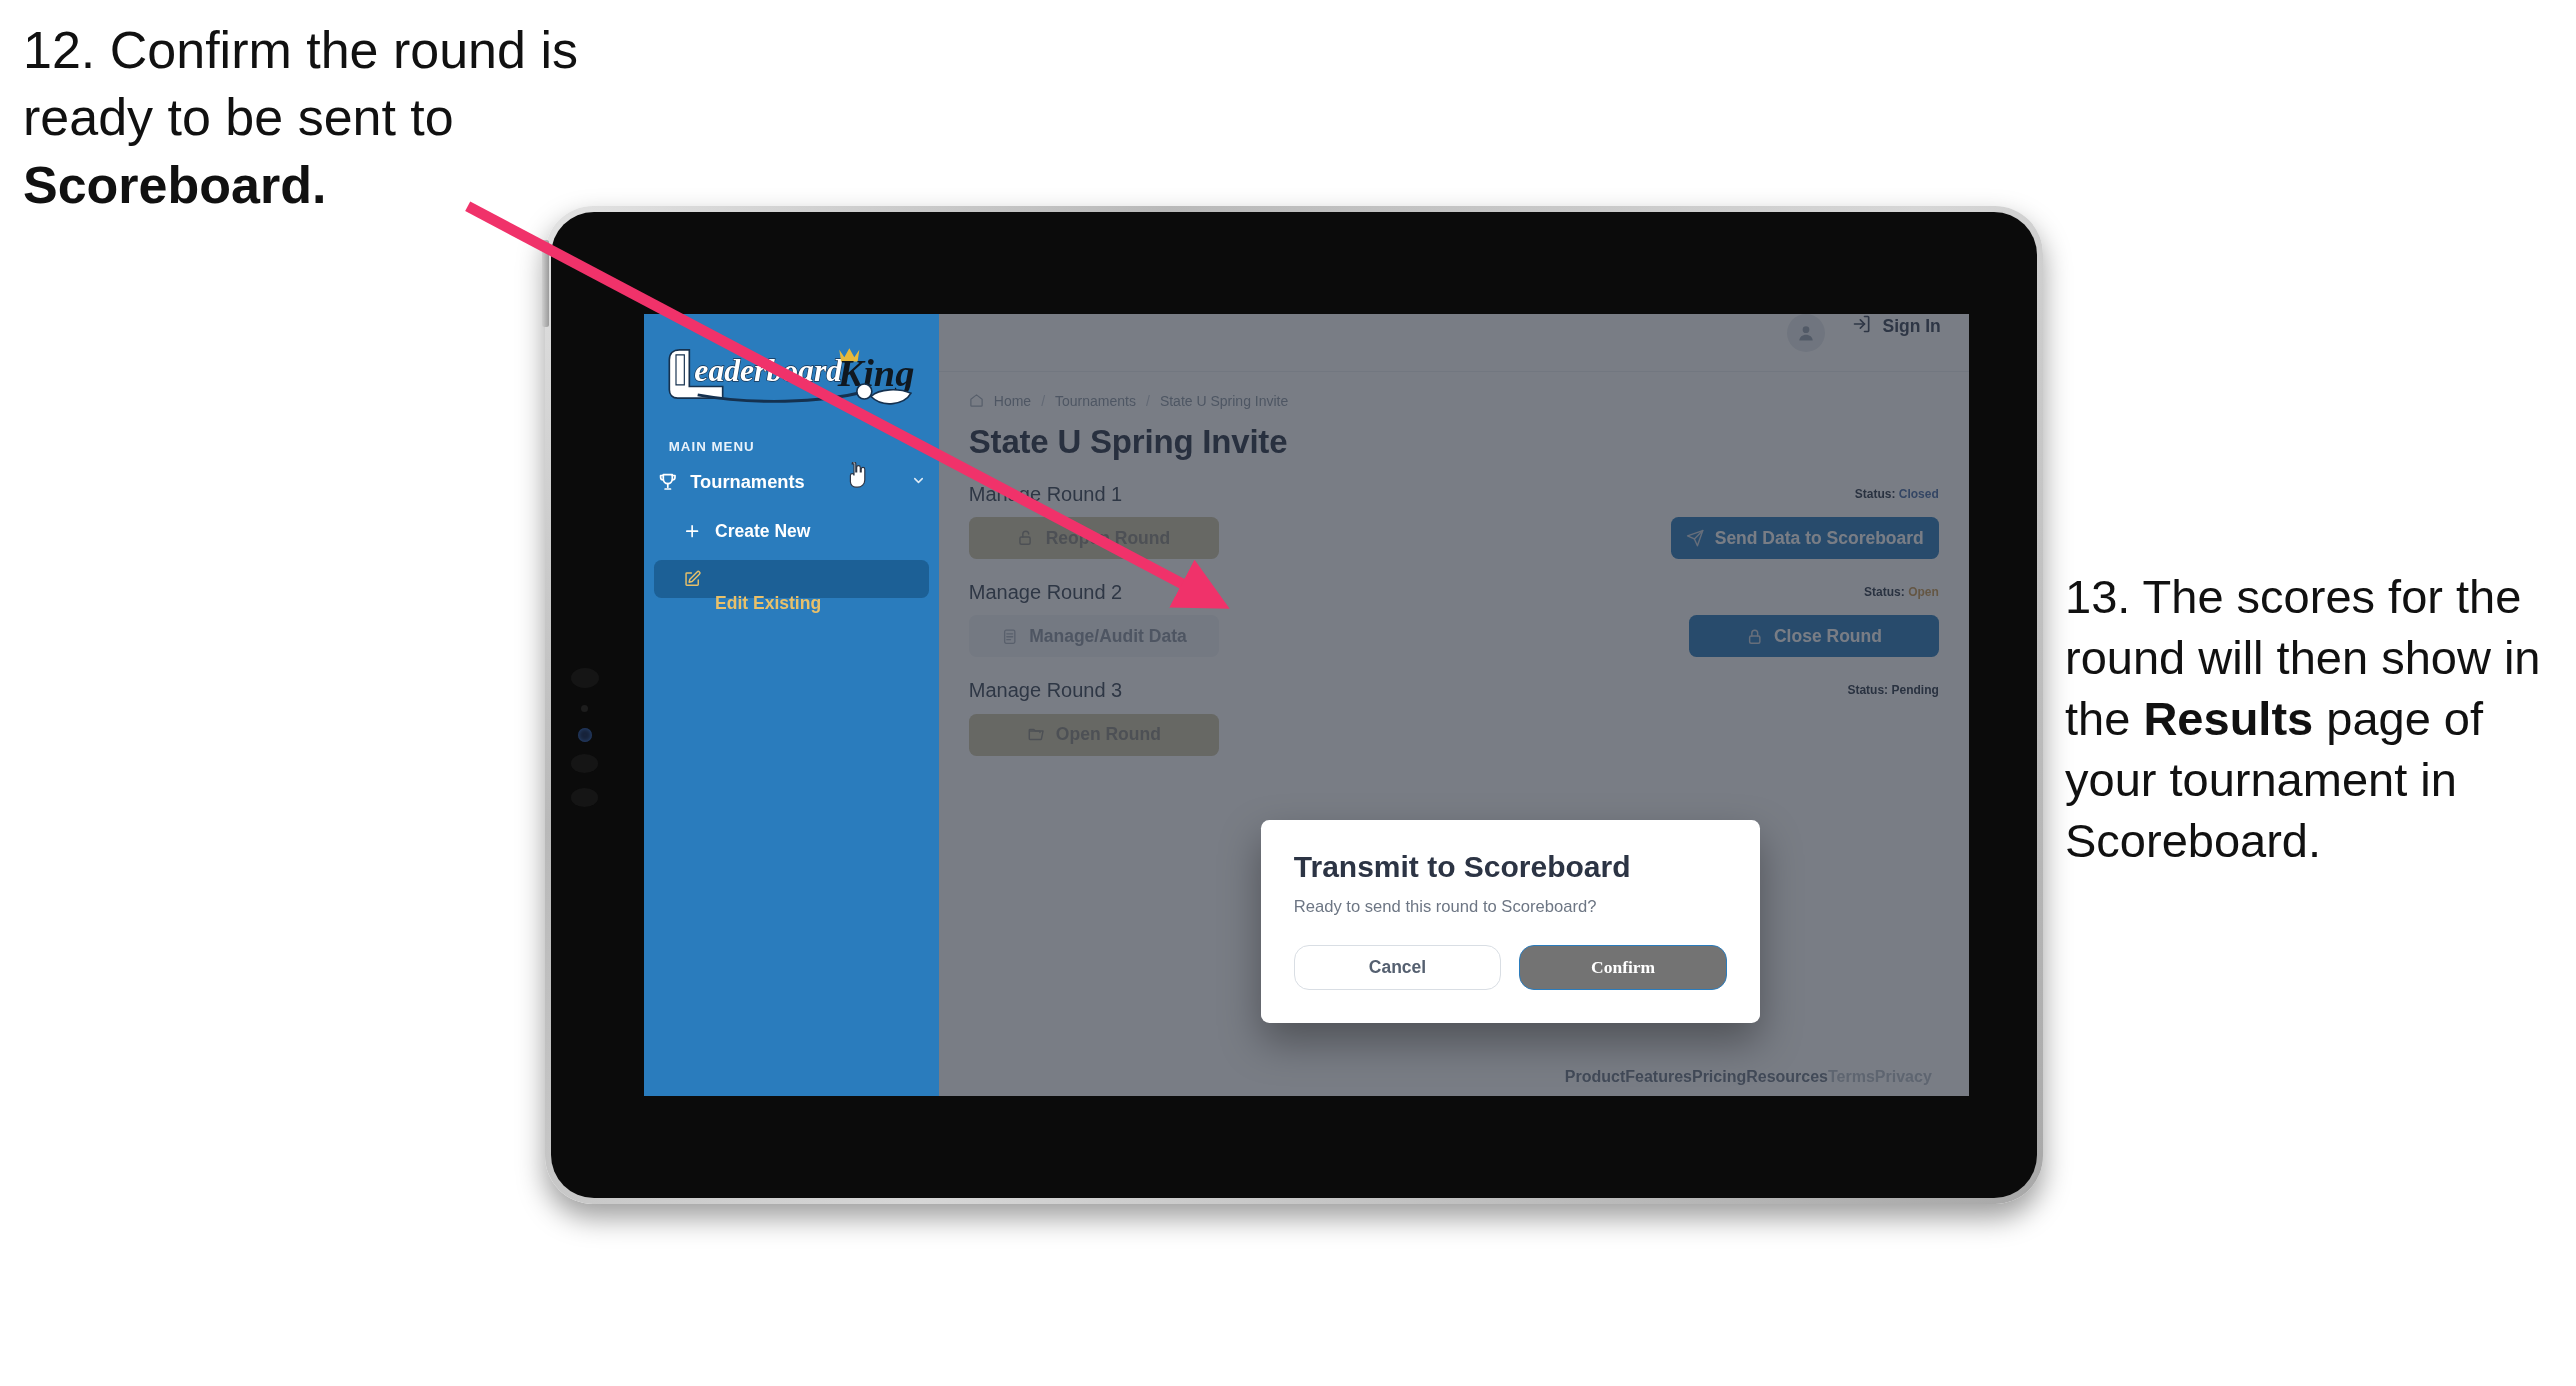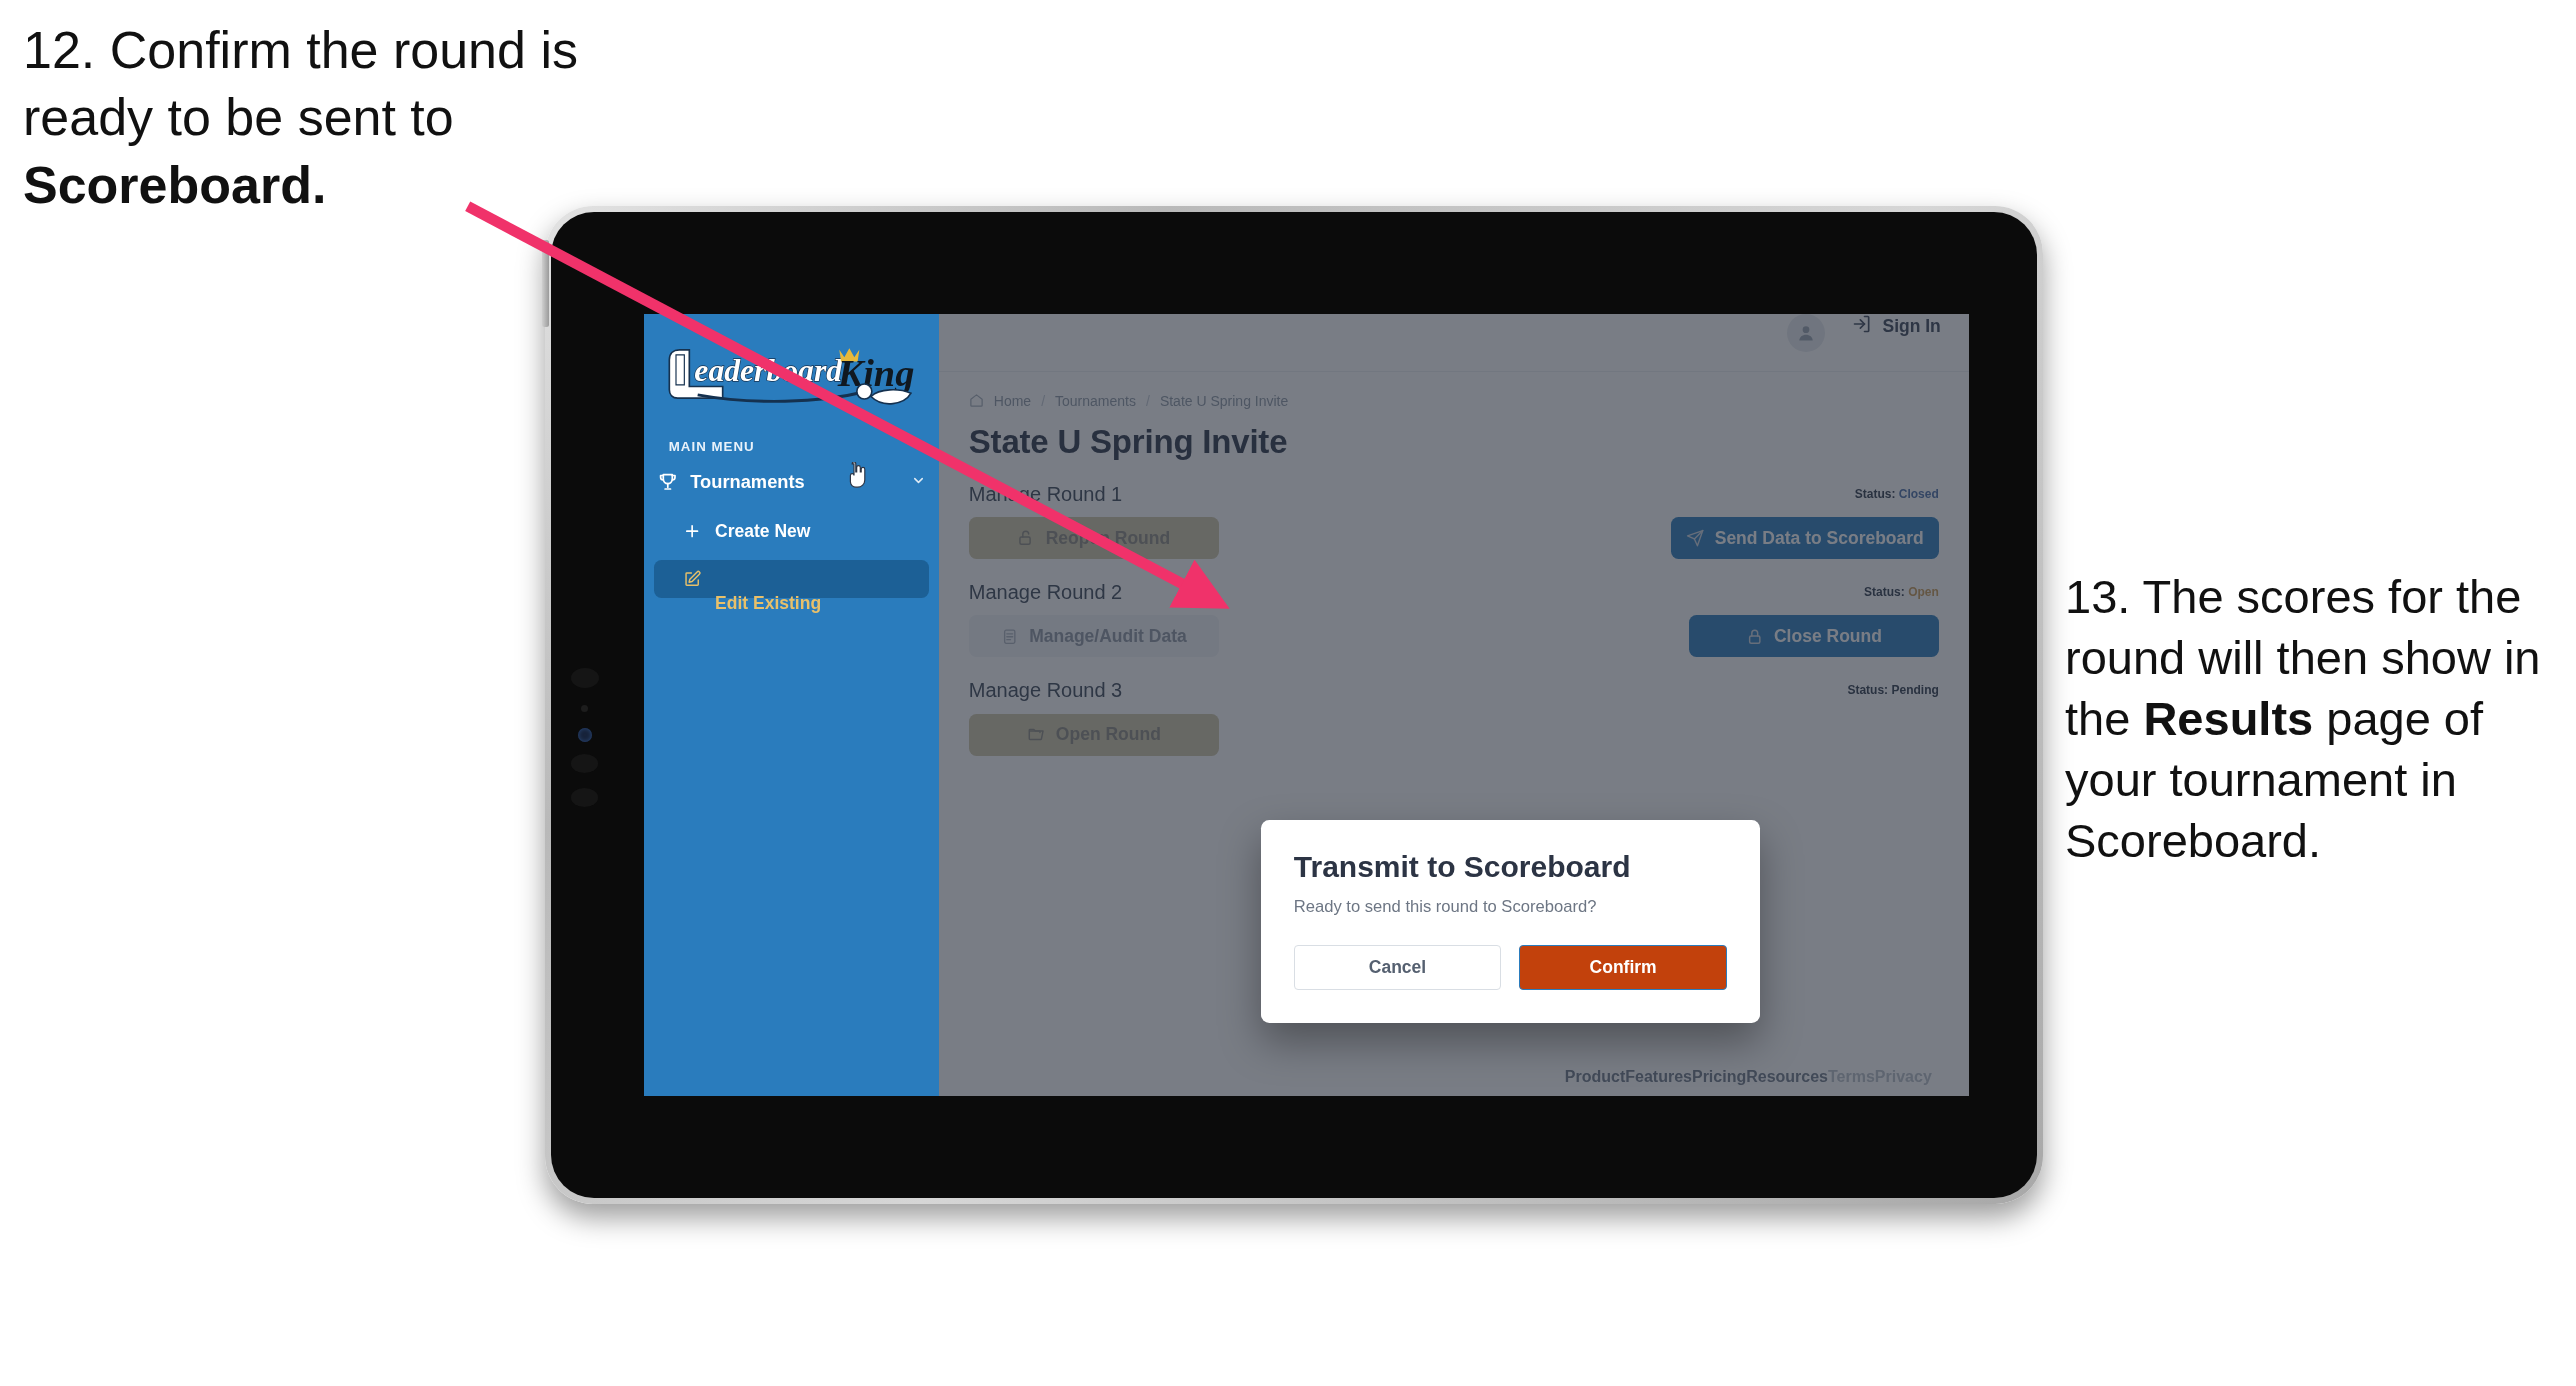--- a/index.html
+++ b/index.html
@@ -109,24 +109,24 @@
   
   #overlay{position:absolute;left:0;top:0;right:0;bottom:0;background:rgba(38,45,58,.62);}
   #modal{
     position:absolute;left:617px;top:506px;width:499px;
     background:#ffffff;border-radius:8.3px;padding:30px 33px 33px 33px;
     box-shadow:0 18.3px 40px rgba(0,0,0,.34);box-sizing:border-box;
   }
   #modal-title{font-size:30px;font-weight:bold;color:#2c3444;margin:0;}
   #modal-text{font-size:16.6px;color:#6d7684;margin:13.3px 0 0 0;}
   #modal-actions{display:flex;gap:18.3px;margin-top:28px;}
-  .m-btn{flex:1;height:45px;border-radius:4px;font-size:17.5px;font-weight:bold;
+  .m-btn{flex:1;height:45px;border-radius:15px;font-size:17.5px;font-weight:bold;
          display:flex;align-items:center;justify-content:center;cursor:pointer;box-sizing:border-box;}
   #btn-cancel{background:#ffffff;border:0.8px solid #d9dee4;color:#556070;}
-  #btn-confirm{background:#c2410c;border:0.8px solid #2a7cbd;color:#ffffff;}
+  #btn-confirm{background:#737373;border:0.8px solid #2a7cbd;color:#ffffff;font-family:Liberation Serif, serif;}
 </style>
 </head>
 <body>
 
 <div class="annot" id="annot-left">
   <span>12. Confirm the round is ready to be sent to </span><b>Scoreboard.</b>
 </div>
 
 <div class="annot" id="annot-right">
   <span>13. The scores for the round will then show in the </span><b>Results</b><span> page of your tournament in Scoreboard.</span>

